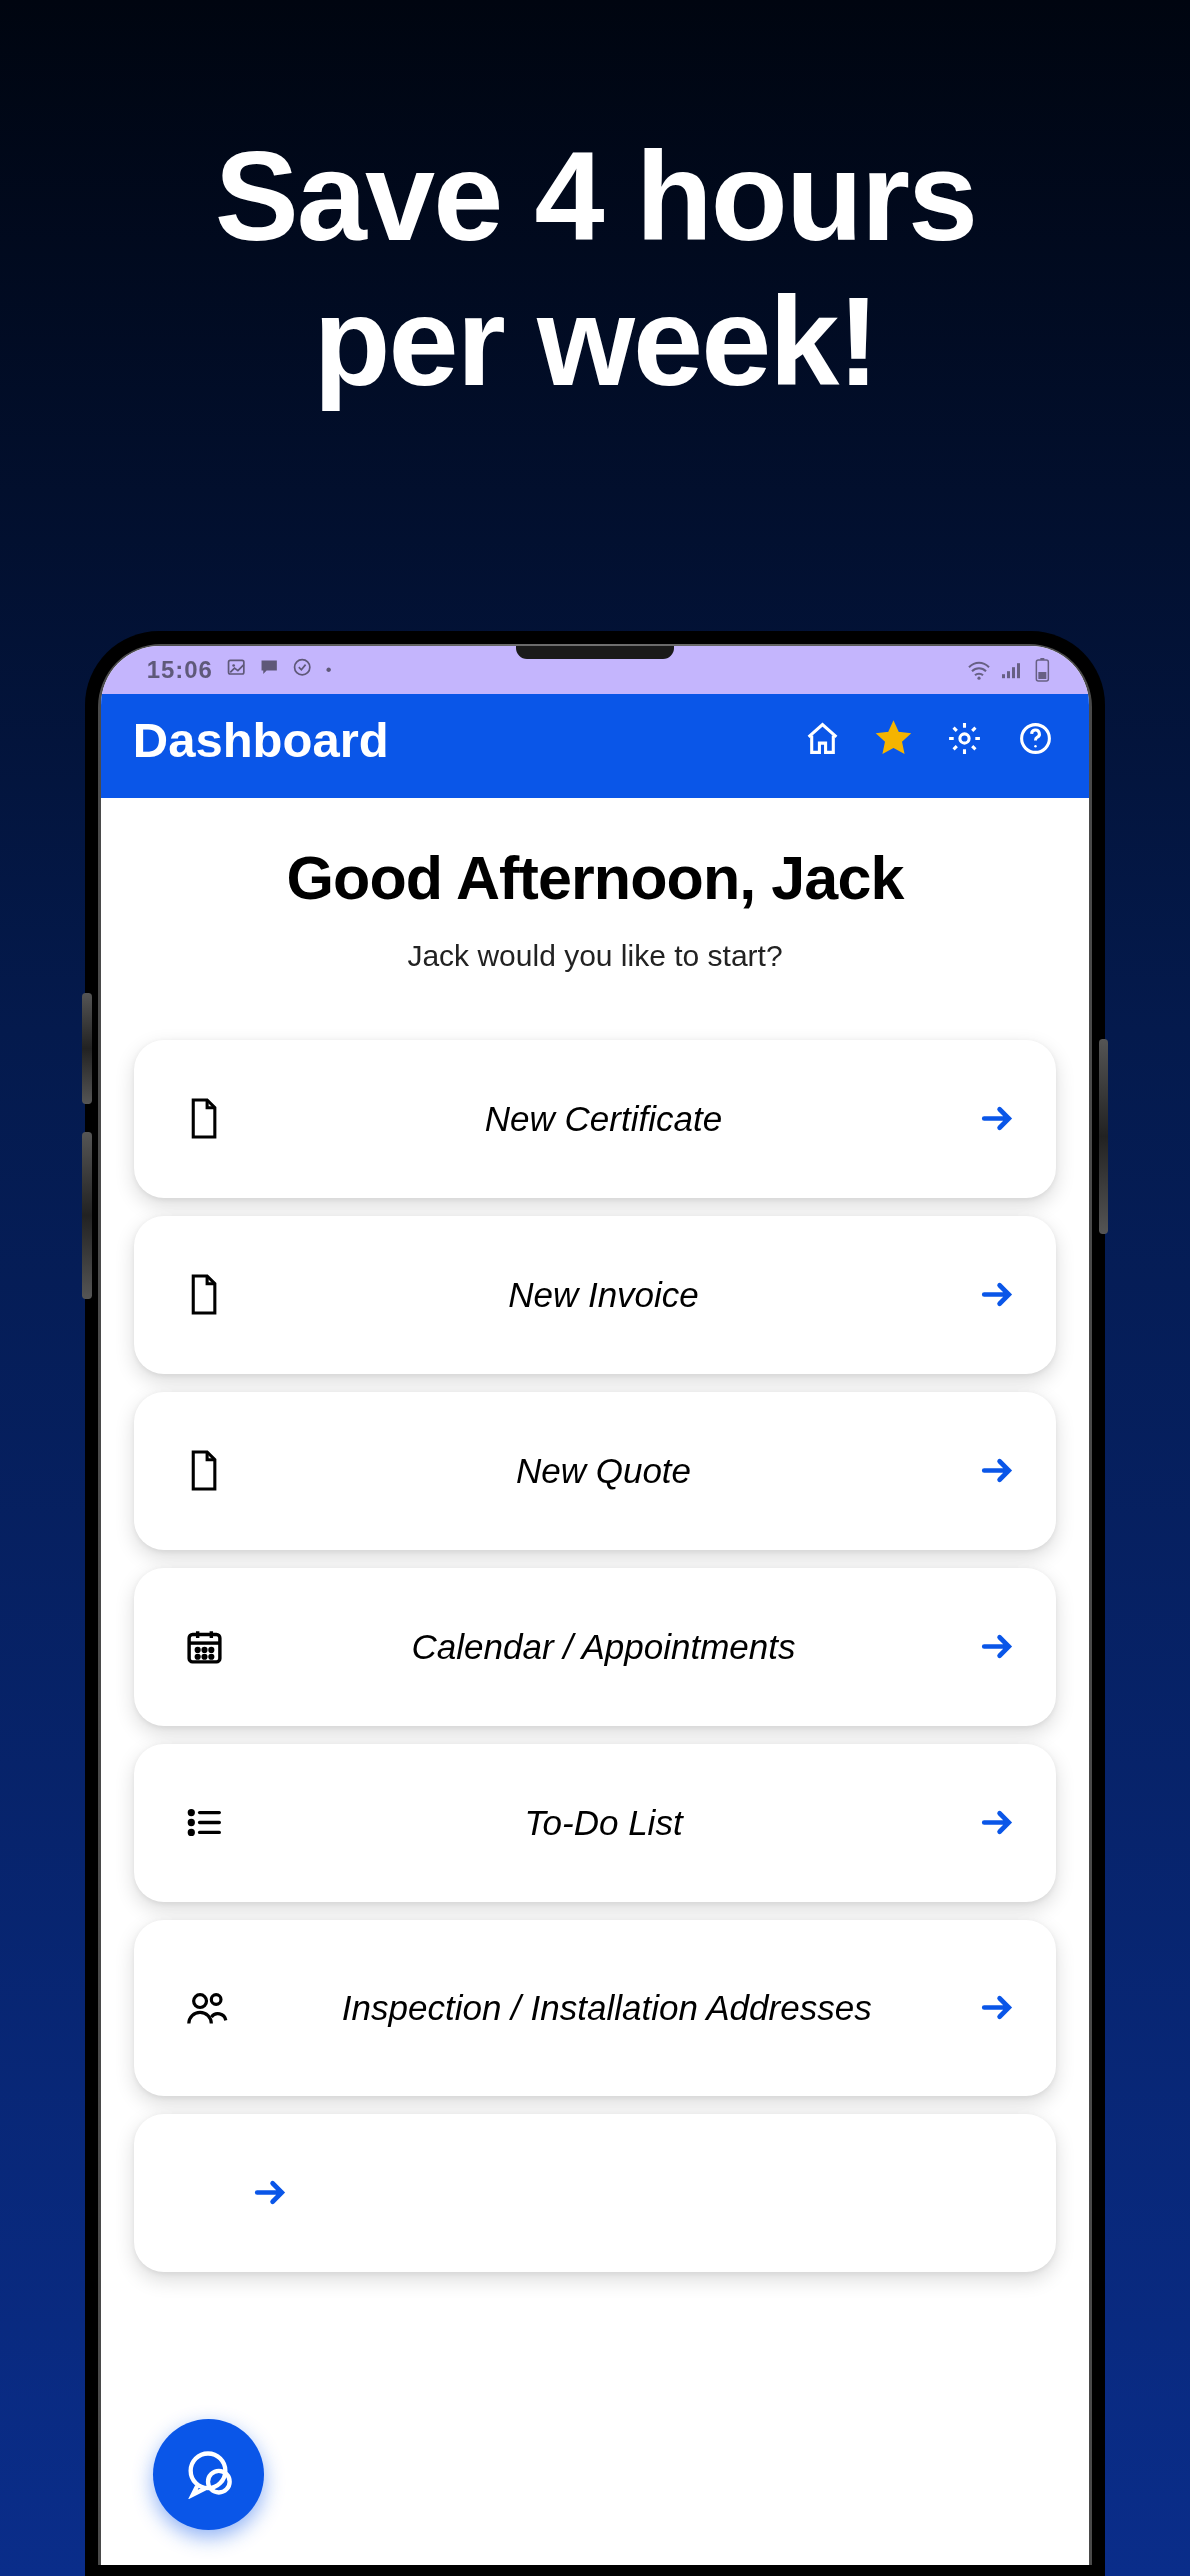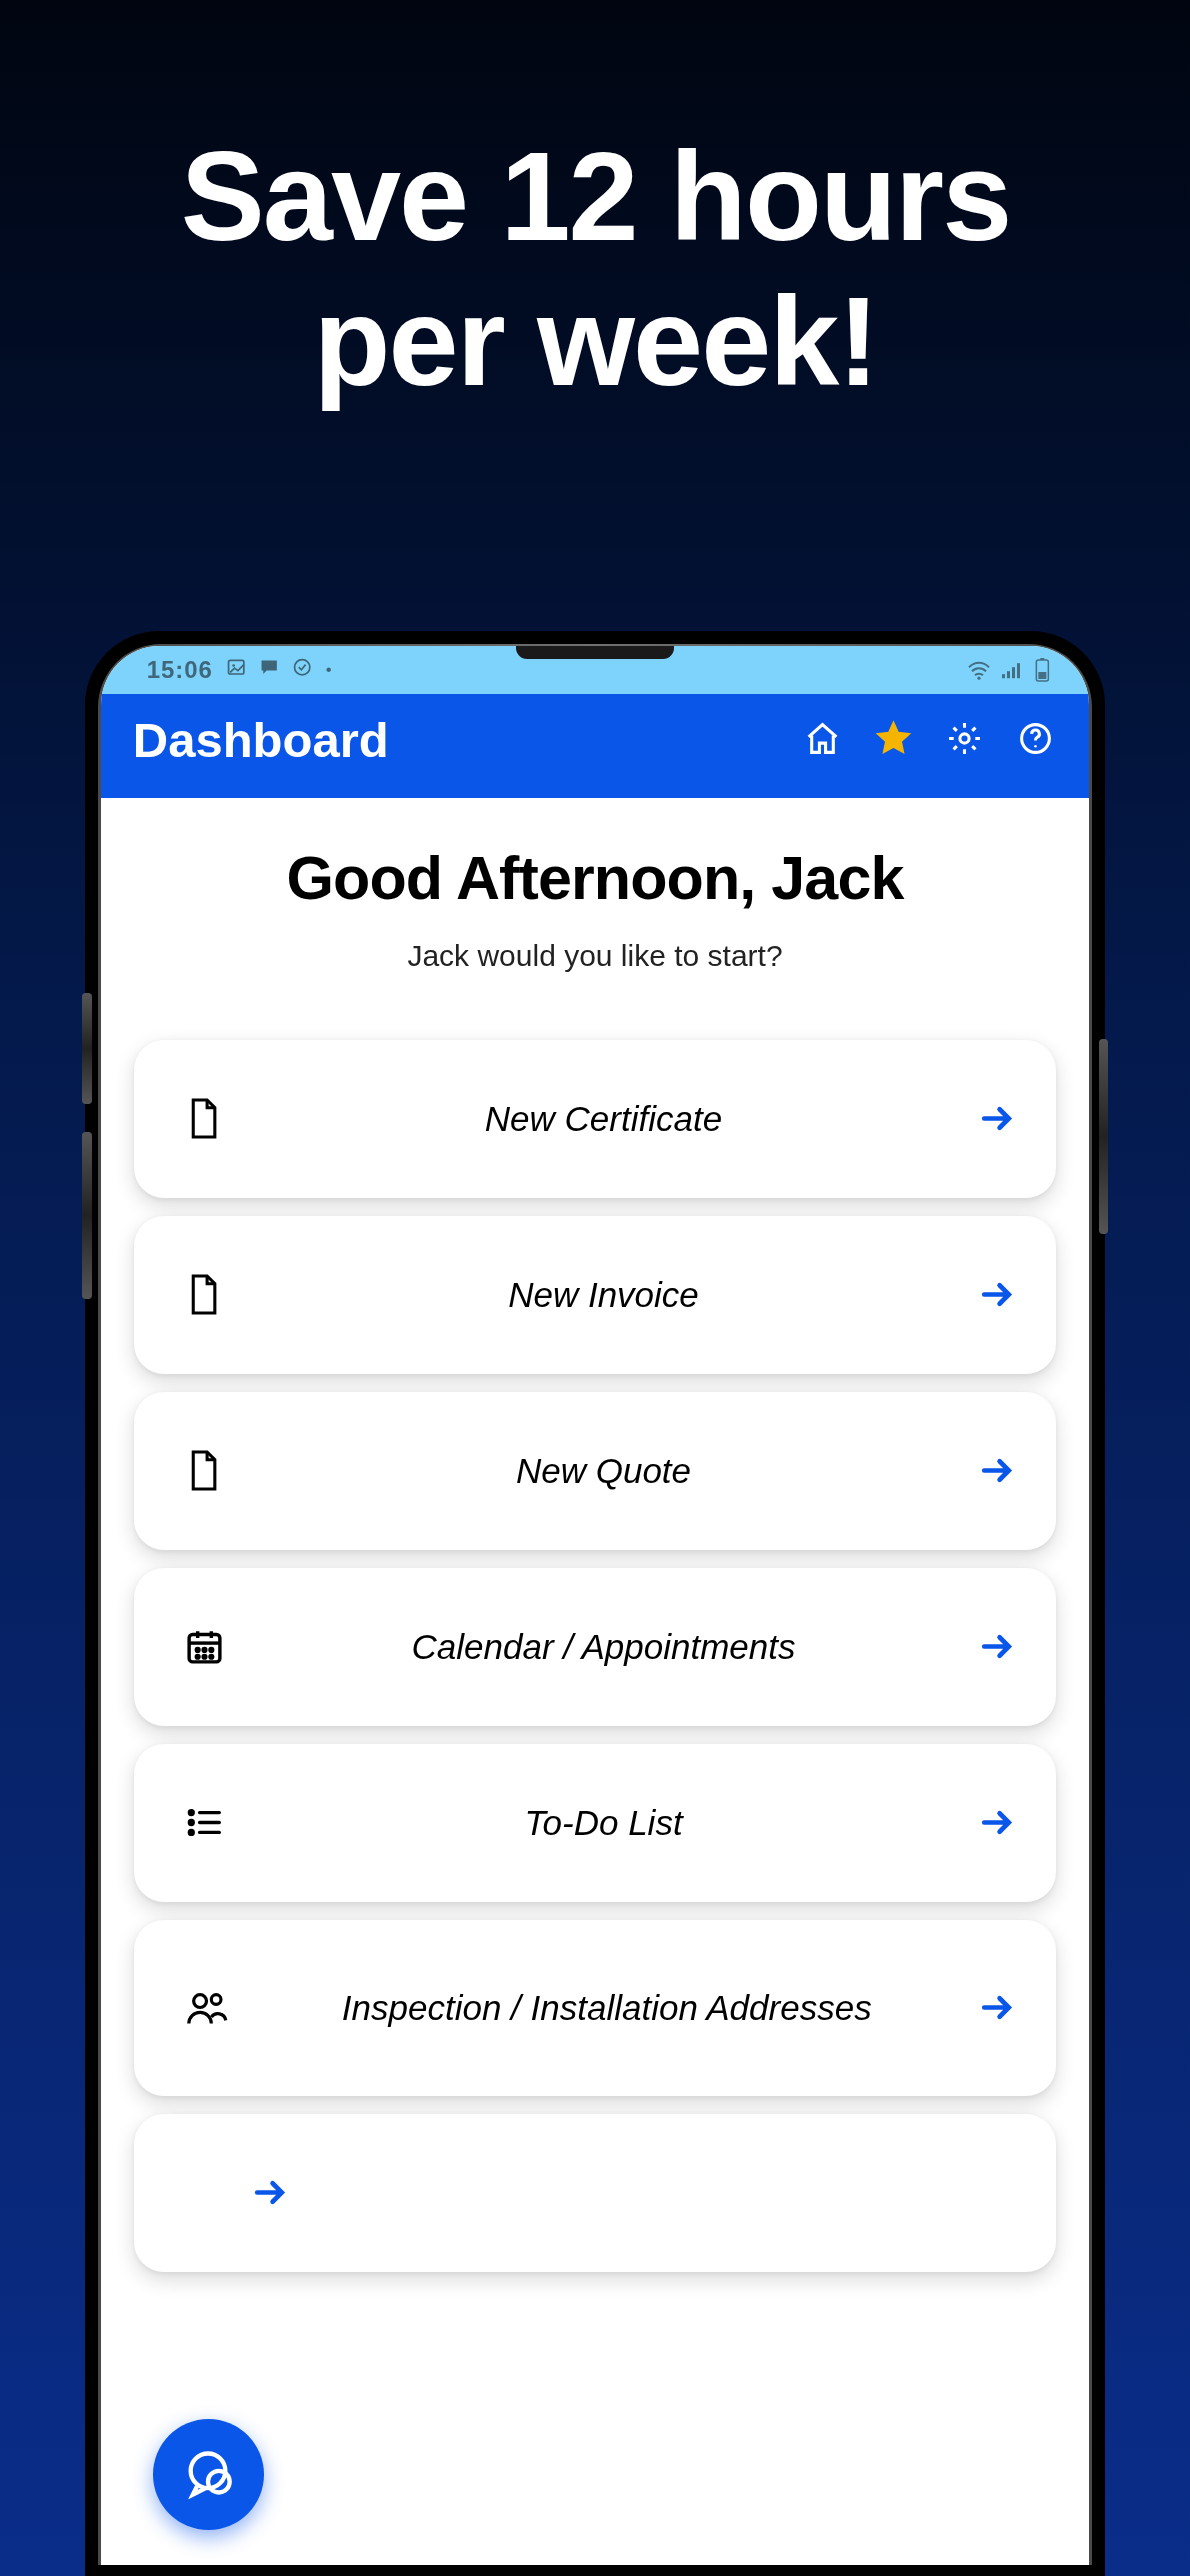--- a/index.html
+++ b/index.html
@@ -55,21 +55,21 @@
     z-index: 20;
   }
   
   .side-btn { position: absolute; background: #333; border-radius: 3.7px; }
   .side-btn-left1 { left: -2.8px; top: 362px; width: 9.3px; height: 111px; background: linear-gradient(to bottom,#555,#222,#555);}
   .side-btn-left2 { left: -2.8px; top: 501px; width: 9.3px; height: 167px; background: linear-gradient(to bottom,#555,#222,#555);}
   .side-btn-right { right: -2.8px; top: 408px; width: 9.3px; height: 195px; background: linear-gradient(to bottom,#555,#222,#555);}
 
   .status-bar {
     height: 48px;
-    background: #7dd3fc;
+    background: #c4b5fd;
     display: flex;
     align-items: center;
     justify-content: space-between;
     padding: 0 39px 0 46px;
     color: #0d0d0d;
     font-size: 24px;
   }
   .status-left { display: flex; align-items: center; gap: 13px; color: #0d0d0d; opacity: 0.55;}
   .status-left .time { font-weight: 600; font-size: 24px; letter-spacing: 0.9px;}
   .status-left .mini { font-size: 18.5px;}
@@ -176,21 +176,21 @@
     align-items: center;
     justify-content: center;
     box-shadow: 0 7.4px 20.4px rgba(10,86,232,0.45);
     z-index: 15;
   }
 </style>
 </head>
 <body>
 
 <div class="marketing-headline">
-  <div>Save 12 hours</div>
+  <div>Save 4 hours</div>
   <div>per week!</div>
 </div>
 
 <div class="phone-frame">
   <div class="side-btn side-btn-left1"></div>
   <div class="side-btn side-btn-left2"></div>
   <div class="side-btn side-btn-right"></div>
   <div class="phone-inner-border">
     <div class="phone-notch"></div>
     <div class="phone-screen">

